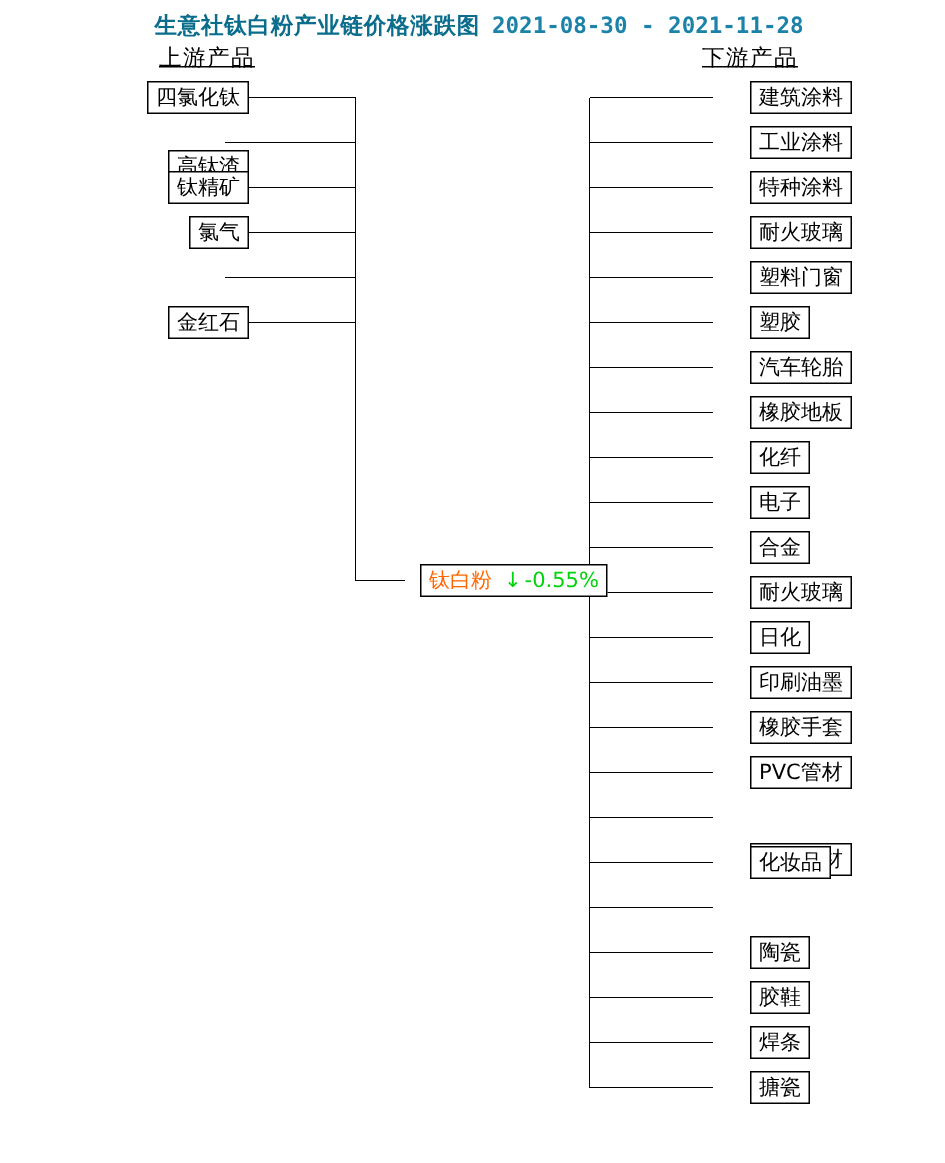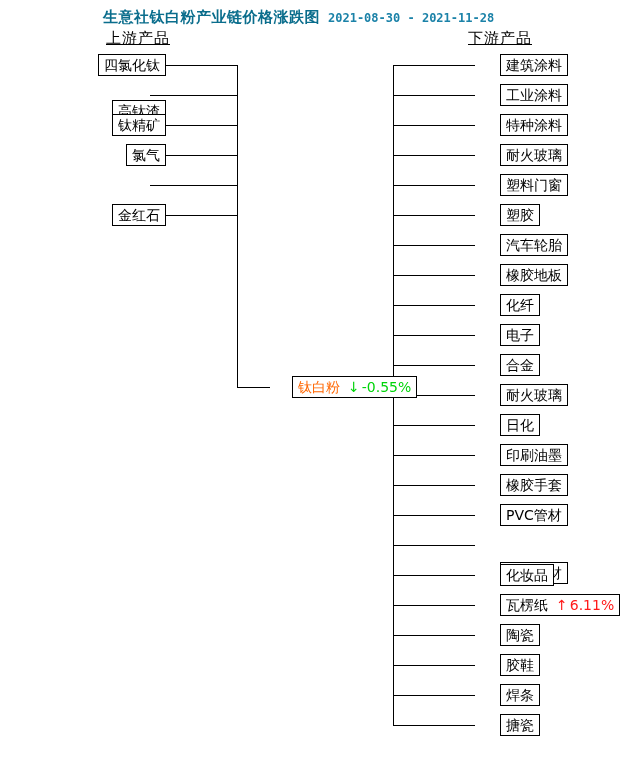--- a/index.html
+++ b/index.html
@@ -11,41 +11,41 @@
     overflow:hidden;
   }
   #wires{position:absolute;left:0;top:0;z-index:0;}
   .title{
     position:absolute;left:103px;top:8px;z-index:2;
     font-size:15px;font-weight:bold;color:var(--title-blue,#0a6d8c);
     white-space:nowrap;letter-spacing:0.5px;
   }
   .title .date{
     font-family:"DejaVu Sans Mono","Liberation Mono",monospace;
-    font-size:12px;color:var(--date-blue,#1b82a8);margin-left:8px;letter-spacing:0;
+    font-size:15px;color:var(--date-blue,#1b82a8);margin-left:8px;letter-spacing:0;
   }
   .col-header{
     position:absolute;top:29px;z-index:2;
     font-size:15px;color:#000;white-space:nowrap;letter-spacing:1px;text-decoration:underline;
   }
   .col-header.up{left:106px;}
   .col-header.down{left:468px;}
   .box{
     position:absolute;z-index:1;
     box-sizing:border-box;
     border:1px solid #000;background:#fff;
     height:22px;line-height:16px;
     padding:2px 5px;
     font-size:14px;color:#000;
     white-space:nowrap;
     margin-left:35px;
   }
   .box.up-node{right:464px;}      
   .box.down-node{left:465px;}     
-  .box.center-node{left:257px;top:376px;}
+  .box.center-node{left:245px;top:376px;}
   .center-node .lbl{color:var(--center-orange,#ff6600);}
   .chg{margin-left:8px;}
   .chg .arrow{margin-right:2px;}
   .chg.down{color:var(--down-green,#00d40a);}
   .chg.up{color:var(--up-red,#ff1a1a);}
 </style>
 </head>
 <body>
 
 <div id="stage">
@@ -120,21 +120,18 @@
   <div class="box down-node" style="top:294px"><span class="lbl">化纤</span></div>
   <div class="box down-node" style="top:324px"><span class="lbl">电子</span></div>
   <div class="box down-node" style="top:354px"><span class="lbl">合金</span></div>
   <div class="box down-node" style="top:384px"><span class="lbl">耐火玻璃</span></div>
   <div class="box down-node" style="top:414px"><span class="lbl">日化</span></div>
   <div class="box down-node" style="top:444px"><span class="lbl">印刷油墨</span></div>
   <div class="box down-node" style="top:474px"><span class="lbl">橡胶手套</span></div>
   <div class="box down-node" style="top:504px"><span class="lbl">PVC管材</span></div>
   <div class="box down-node" style="top:562px"><span class="lbl">PVC型材</span></div>
   <div class="box down-node" style="top:564px"><span class="lbl">化妆品</span></div>
-  <div class="box down-node" style="top:594px">
-    <span class="lbl">瓦楞纸</span><span class="chg up"><span class="arrow">↑</span><span>6.11%</span></span>
-  </div>
   <div class="box down-node" style="top:624px"><span class="lbl">陶瓷</span></div>
   <div class="box down-node" style="top:654px"><span class="lbl">胶鞋</span></div>
   <div class="box down-node" style="top:684px"><span class="lbl">焊条</span></div>
   <div class="box down-node" style="top:714px"><span class="lbl">搪瓷</span></div>
 
 </div>
 
 </body></html>

